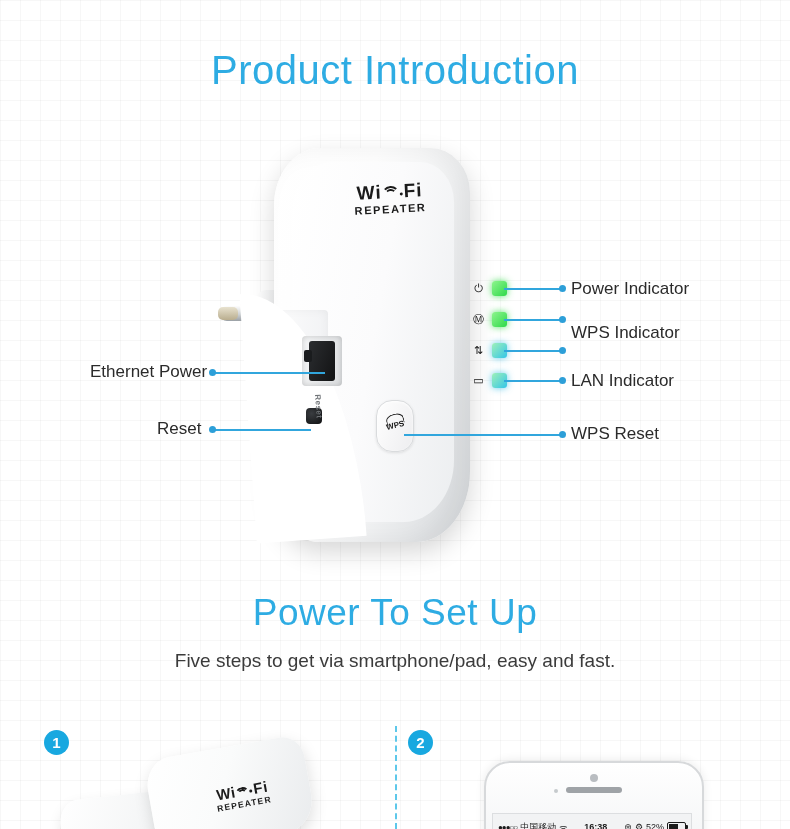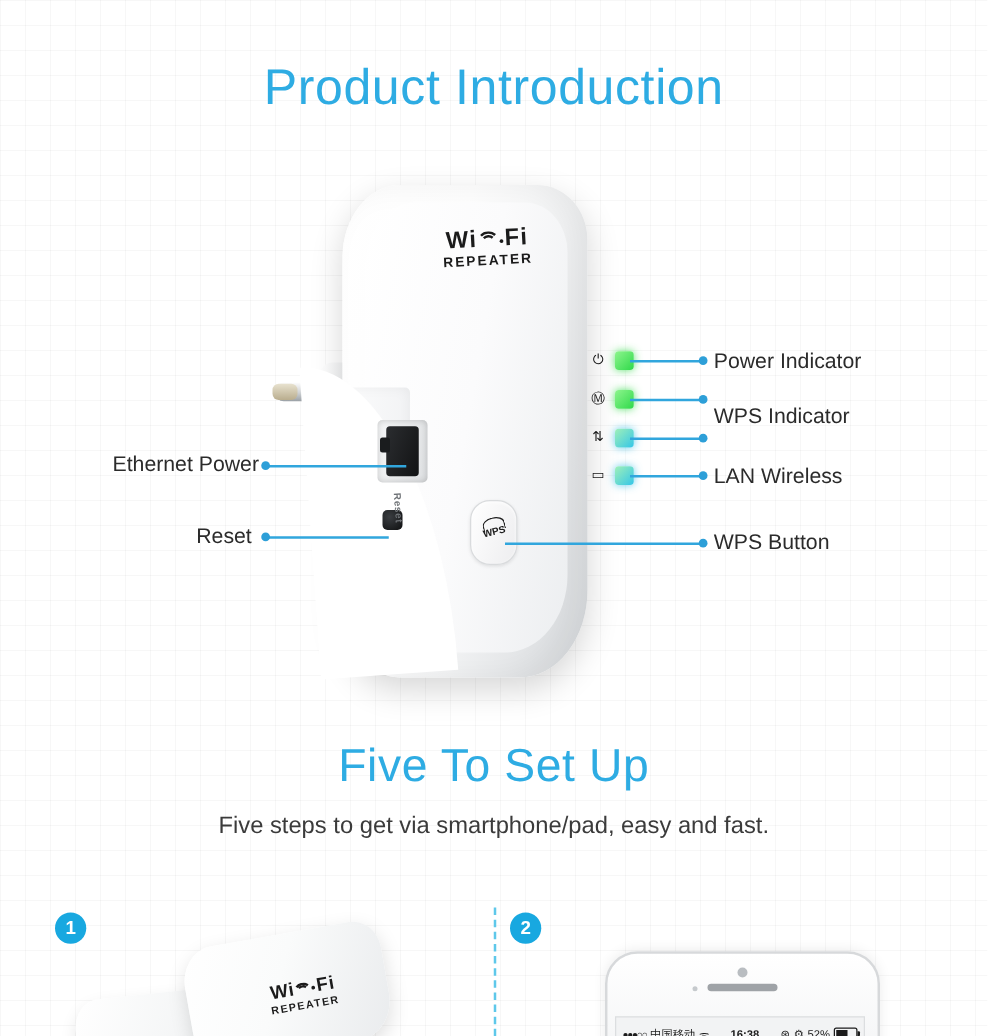--- a/index.html
+++ b/index.html
@@ -248,35 +248,35 @@
 
   <div class="callout" style="left:504px;top:319px;width:60px;"></div>
   <div class="cdot" style="left:559px;top:316px;"></div>
 
   <div class="callout" style="left:504px;top:350px;width:60px;"></div>
   <div class="cdot" style="left:559px;top:347px;"></div>
   <div class="clabel r" style="left:571px;top:323px;">WPS Indicator</div>
 
   <div class="callout" style="left:504px;top:380px;width:60px;"></div>
   <div class="cdot" style="left:559px;top:377px;"></div>
-  <div class="clabel r" style="left:571px;top:371px;">LAN Wireless</div>
+  <div class="clabel r" style="left:571px;top:371px;">LAN Indicator</div>
 
   <div class="callout" style="left:404px;top:434px;width:160px;"></div>
   <div class="cdot" style="left:559px;top:431px;"></div>
-  <div class="clabel r" style="left:571px;top:424px;">WPS Button</div>
+  <div class="clabel r" style="left:571px;top:424px;">WPS Reset</div>
 
   <div class="callout" style="left:213px;top:372px;width:112px;"></div>
   <div class="cdot" style="left:209px;top:369px;"></div>
   <div class="clabel l" style="left:90px;top:362px;">Ethernet Power</div>
 
   <div class="callout" style="left:213px;top:429px;width:98px;"></div>
   <div class="cdot" style="left:209px;top:426px;"></div>
   <div class="clabel l" style="left:157px;top:419px;">Reset</div>
 
-  <div class="title" id="title-easy">Five To Set Up</div>
+  <div class="title" id="title-easy">Power To Set Up</div>
   <div id="subtitle">Five steps to get via smartphone/pad, easy and fast.</div>
 
   <div id="divider"></div>
 
   <div class="stepnum" style="left:44px;top:730px;">1</div>
   <div class="s1-dev-b"></div>
   <div class="s1-dev-a"></div>
   <div id="s1-brand">
     <div class="bline">
       <span>Wi</span><span class="wifi-arc" style="width:13px;height:11px;"><i class="a1" style="width:11px;height:11px;"></i><i class="a2" style="width:6px;height:6px;top:2px;"></i></span><span class="wifi-dot"></span><span>Fi</span>

